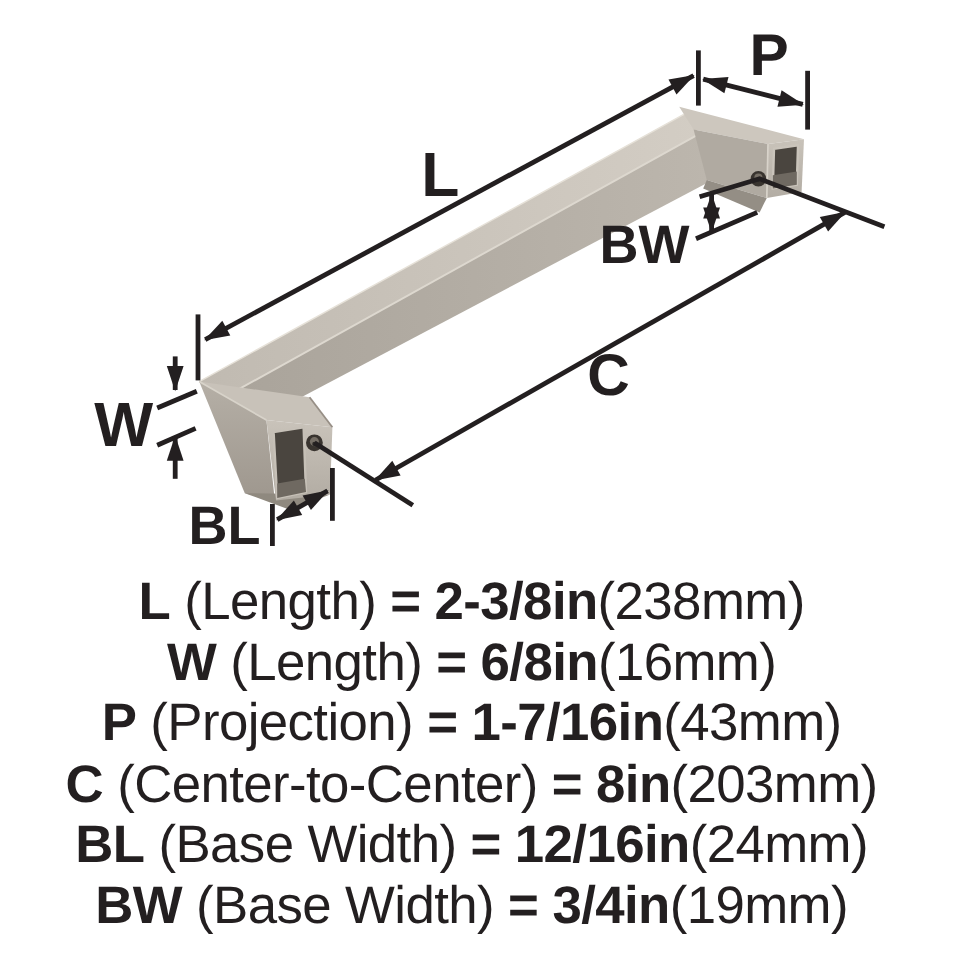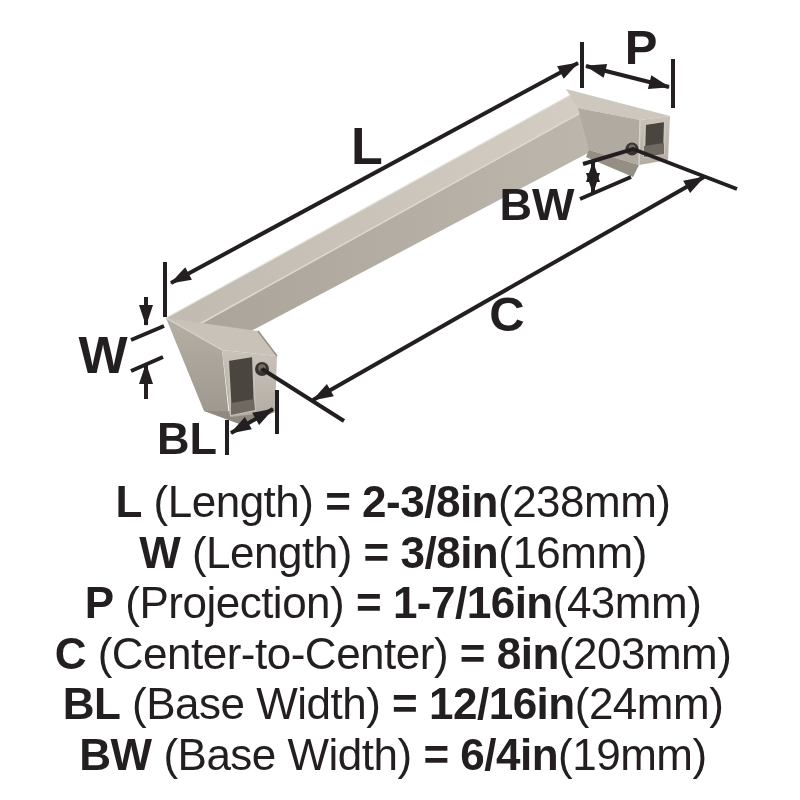--- a/index.html
+++ b/index.html
@@ -111,20 +111,20 @@
 
   <div class="dimlabel big" style="left:367px;top:146px;">L</div>
   <div class="dimlabel mid" style="left:641px;top:47px;">P</div>
   <div class="dimlabel sml" style="left:537px;top:204px;">BW</div>
   <div class="dimlabel mid" style="left:507px;top:314px;">C</div>
   <div class="dimlabel big" style="left:103px;top:355px;">W</div>
   <div class="dimlabel sml" style="left:187px;top:438px;">BL</div>
 
   <div class="specs">
     <div class="spec-row"><span class="b">L</span><span class="r"> (Length) </span><span class="b">= 2-3/8in</span><span class="r">(238mm)</span></div>
-    <div class="spec-row"><span class="b">W</span><span class="r"> (Length) </span><span class="b">= 3/8in</span><span class="r">(16mm)</span></div>
+    <div class="spec-row"><span class="b">W</span><span class="r"> (Length) </span><span class="b">= 6/8in</span><span class="r">(16mm)</span></div>
     <div class="spec-row"><span class="b">P</span><span class="r"> (Projection) </span><span class="b">= 1-7/16in</span><span class="r">(43mm)</span></div>
     <div class="spec-row"><span class="b">C</span><span class="r"> (Center-to-Center) </span><span class="b">= 8in</span><span class="r">(203mm)</span></div>
     <div class="spec-row"><span class="b">BL</span><span class="r"> (Base Width) </span><span class="b">= 12/16in</span><span class="r">(24mm)</span></div>
-    <div class="spec-row"><span class="b">BW</span><span class="r"> (Base Width) </span><span class="b">= 6/4in</span><span class="r">(19mm)</span></div>
+    <div class="spec-row"><span class="b">BW</span><span class="r"> (Base Width) </span><span class="b">= 3/4in</span><span class="r">(19mm)</span></div>
   </div>
 
 </div>
 
 </body></html>

